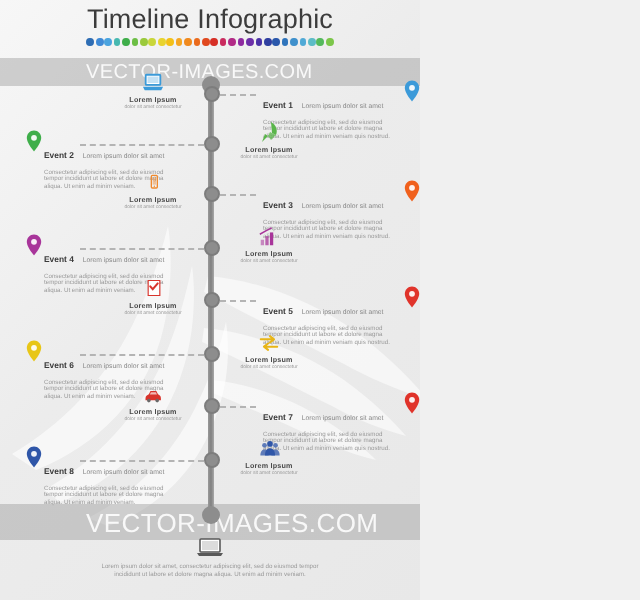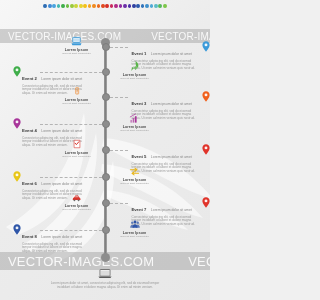--- a/index.html
+++ b/index.html
@@ -32,21 +32,21 @@
   
   .wm{
     position:absolute;left:0;width:210px;height:14px;
     background:rgba(150,150,150,.42);
     color:rgba(255,255,255,.88);
     font-size:10px;letter-spacing:.2px;
     display:flex;align-items:center;
     white-space:nowrap;overflow:hidden;
     font-family:"Liberation Sans",sans-serif;
   }
-  .wm span{padding-left:8px;padding-right:22px;}
+  .wm span{padding-left:8px;padding-right:22px;margin-left:35px;}
   .wm-top{top:29px;}
   .wm-bot{top:252px;height:18px;font-size:13px;}
   .wm-bot span{padding-right:26px;}
 
   
   .spine{
     position:absolute;left:104px;top:41px;width:3px;height:215px;
     background:linear-gradient(to right,#9a9a9a,#808080 50%,#a8a8a8);
     border-radius:2px;
   }
@@ -95,20 +95,21 @@
   </svg>
   <svg class="wing2" viewBox="0 0 120 110">
     <g fill="#ffffff" opacity="0.7">
       <path d="M4 18 C28 20 56 30 78 46 C94 58 106 70 114 80 C102 76 86 70 72 62 C44 48 18 34 2 26 Z"></path>
       <path d="M2 44 C26 46 52 56 72 70 C86 80 96 90 103 98 C92 95 78 90 66 83 C42 71 16 58 1 51 Z"></path>
       <path d="M6 70 C26 72 48 80 64 91 C75 98 83 105 88 110 C79 108 68 104 58 99 C38 90 18 81 5 76 Z"></path>
     </g>
   </svg>
 
   <div class="header">
+    <div class="title">Timeline Infographic</div>
     <div class="dots">
         <i style="background: rgb(46, 109, 180);"></i>
         <i style="background: rgb(63, 138, 214);"></i>
         <i style="background: rgb(74, 163, 223);"></i>
         <i style="background: rgb(70, 184, 176);"></i>
         <i style="background: rgb(63, 174, 74);"></i>
         <i style="background: rgb(108, 190, 69);"></i>
         <i style="background: rgb(154, 201, 59);"></i>
         <i style="background: rgb(201, 214, 58);"></i>
         <i style="background: rgb(232, 211, 47);"></i>

